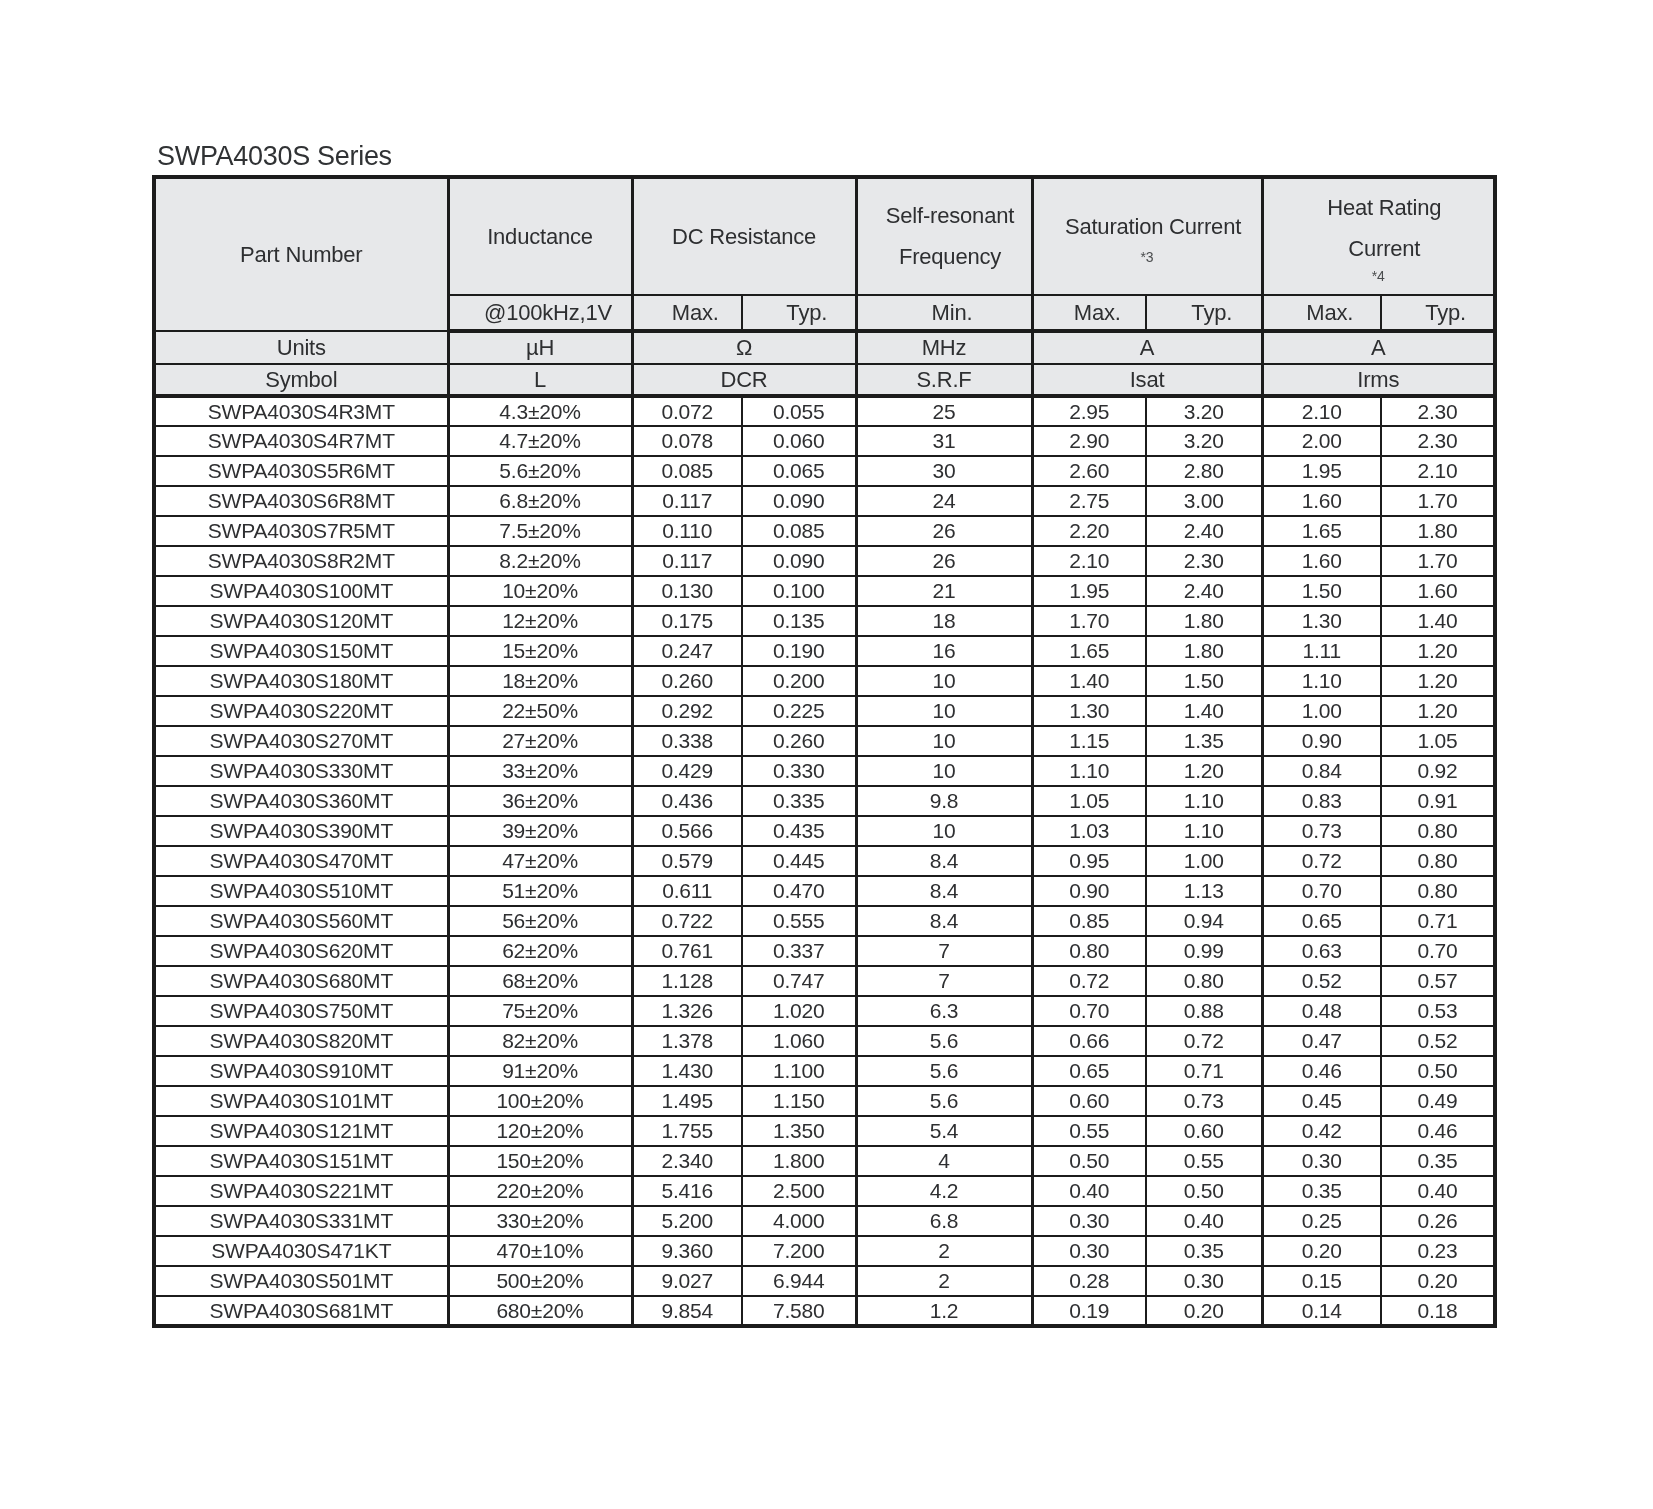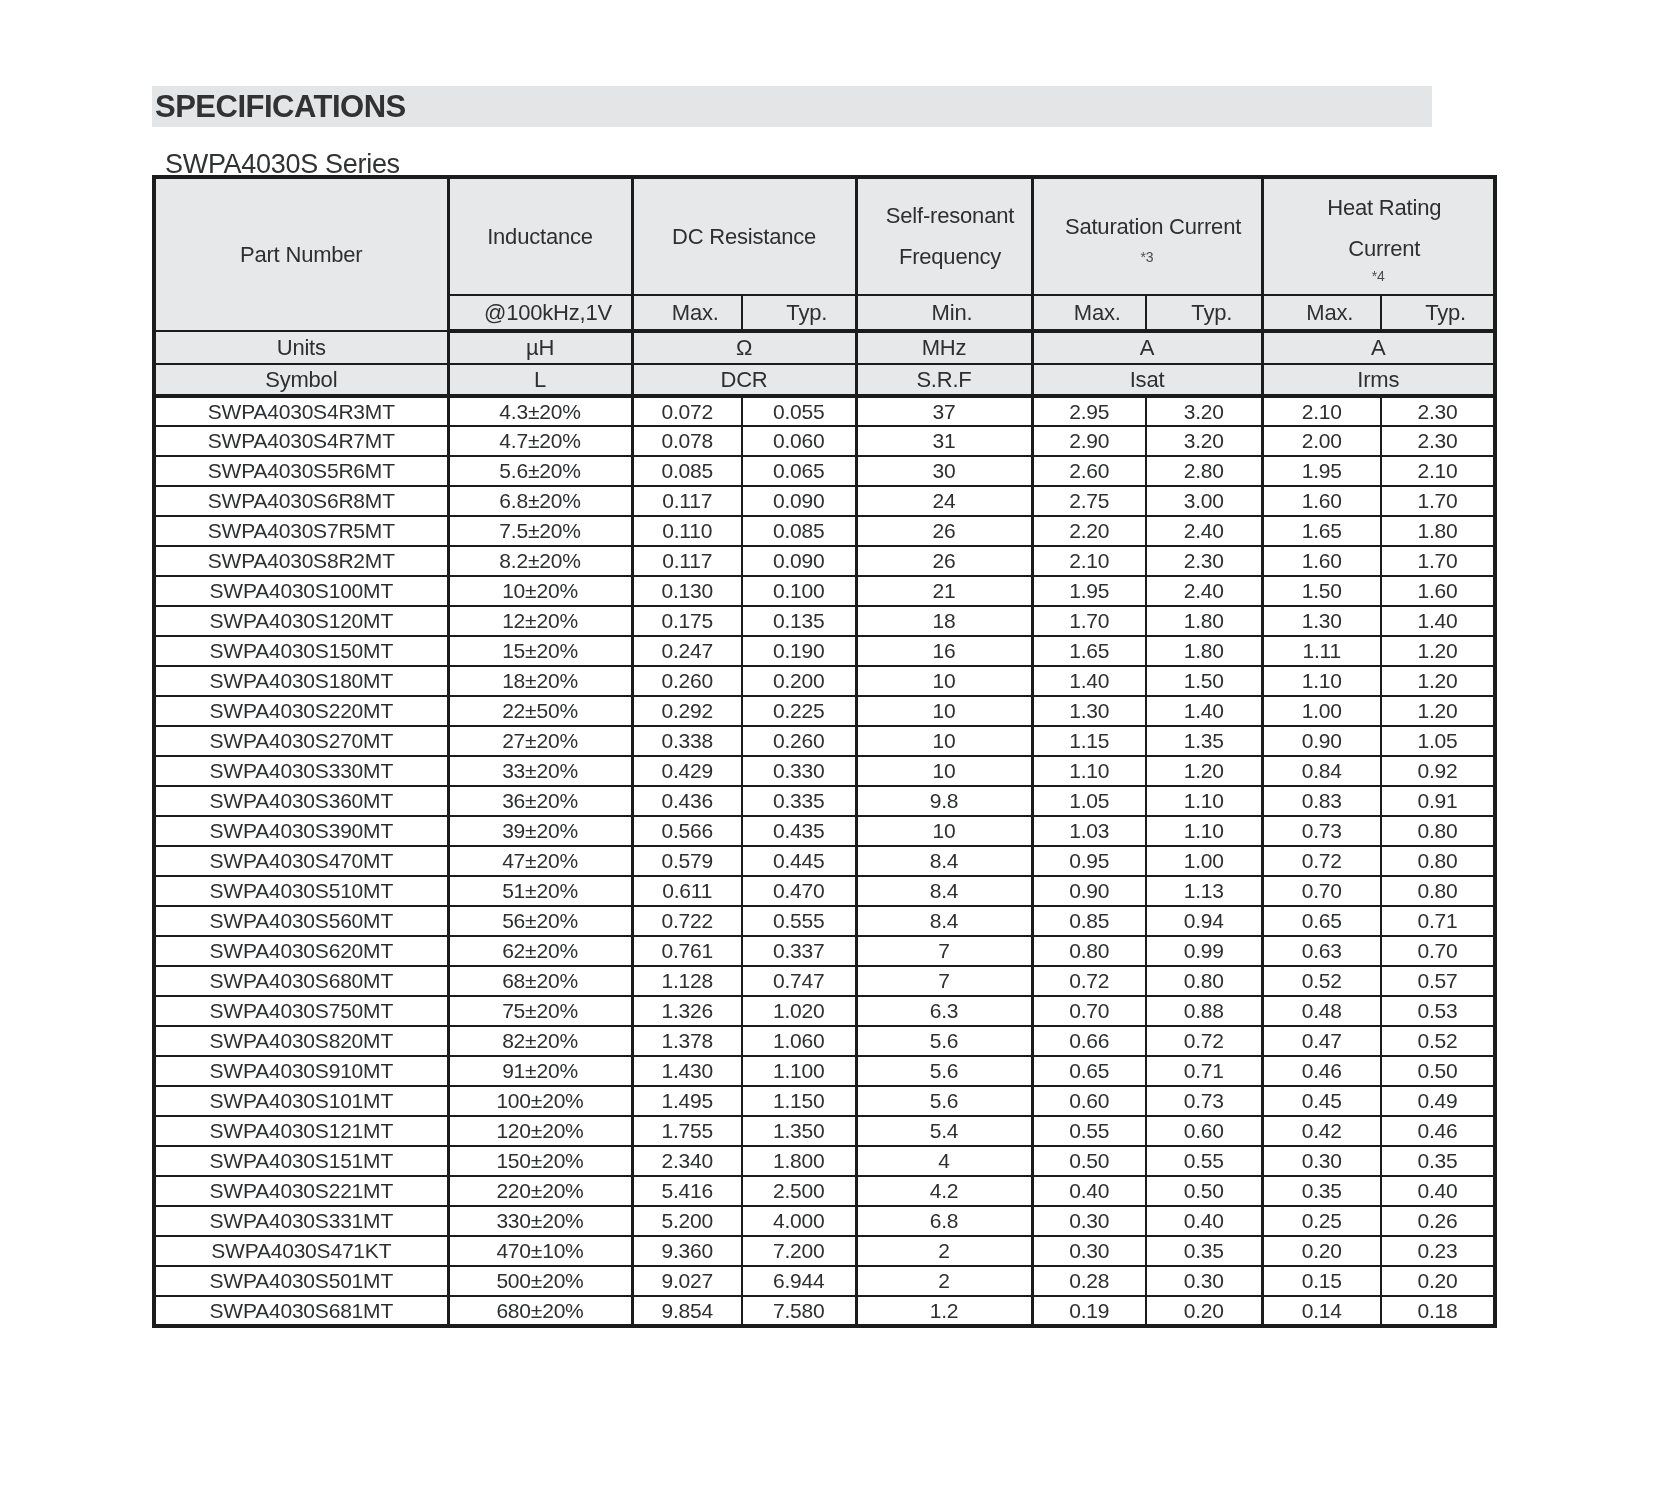--- a/index.html
+++ b/index.html
@@ -24,21 +24,21 @@
     background: var(--bar_bg);
   }
   .spec-bar h1 {
     margin: 0; padding: 0 0 0 3px;
     font-size: 31px; font-weight: bold;
     line-height: 41px; color: #303234;
     letter-spacing: -0.5px;
   }
   .series {
     position: absolute; left: 153px; top: 137px;
-    margin: 12px; font-size: 27px; font-weight: 400;
+    margin: 4px; font-size: 27px; font-weight: 400;
     color: #303234; letter-spacing: -0.3px;
   }
 
   table.spec-table {
     position: absolute; left: 152px; top: 175px;
     width: 1341px;
     border-collapse: collapse;
     table-layout: fixed;
     border: 4px solid var(--border_color);
   }
@@ -68,23 +68,20 @@
 
   .hdr-line { line-height: 1.85; padding-left: 12px; }
   .note { font-size: 14px; line-height: 1.1; color: #4a4c4e; letter-spacing: 0; }
   .sat-note { margin-top: 2px; }
 </style>
 </head>
 <body>
 
 <div class="page">
 
-  <div class="spec-bar">
-    <h1>SPECIFICATIONS</h1>
-  </div>
 
   <h2 class="series">SWPA4030S Series</h2>
 
   <table class="spec-table">
     <colgroup>
       <col style="width:294px">
       <col style="width:184px">
       <col style="width:110px">
       <col style="width:114px">
       <col style="width:176px">
@@ -139,21 +136,21 @@
         <th class="gl" colspan="2">Irms</th>
       </tr>
     </thead>
     <tbody>
 
         <tr>
           <td>SWPA4030S4R3MT</td>
           <td class="gl">4.3±20%</td>
           <td class="gl">0.072</td>
           <td>0.055</td>
-          <td class="gl">37</td>
+          <td class="gl">25</td>
           <td class="gl">2.95</td>
           <td>3.20</td>
           <td class="gl">2.10</td>
           <td>2.30</td>
         </tr>
 
         <tr>
           <td>SWPA4030S4R7MT</td>
           <td class="gl">4.7±20%</td>
           <td class="gl">0.078</td>

